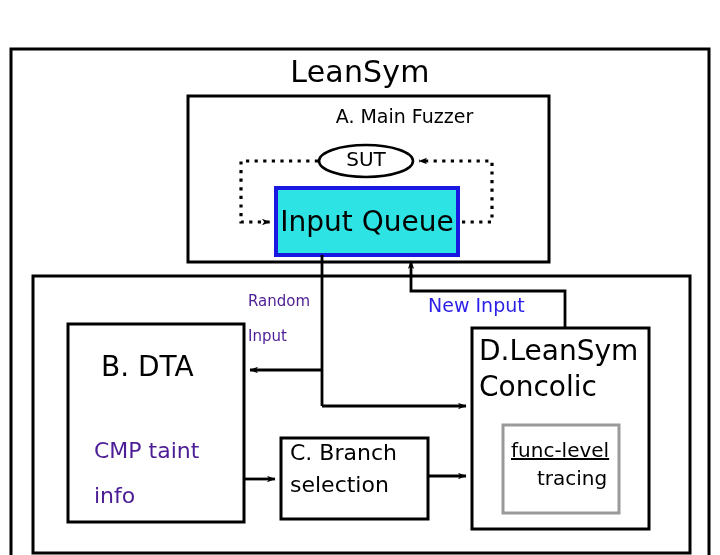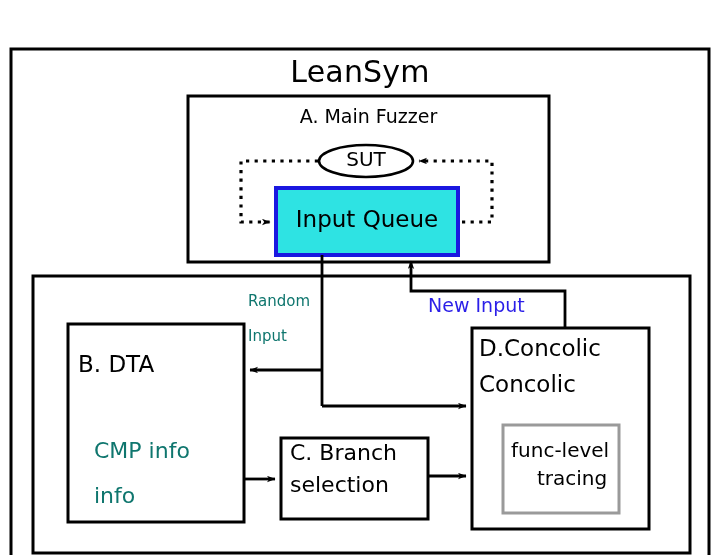--- a/index.html
+++ b/index.html
@@ -33,33 +33,33 @@
     pointer-events: none;
   }
   .ttl {
     font-size: 30px;
     letter-spacing: 0.2px;
   }
   .sub {
     font-size: 19px;
   }
   .big {
-    font-size: 23px;
+    font-size: 28px;
   }
   .mid {
     font-size: 22px;
   }
   .small {
     font-size: 20px;
   }
   .tiny {
     font-size: 15px;
   }
   .blue {
-    color: #0f766e;
+    color: #4c1d95;
   }
   .blue-big {
     color: #2b1fe8;
     font-size: 19px;
   }
 </style>
 </head>
 <body>
 
 <div id="canvas">
@@ -104,38 +104,38 @@
 
     <path d="M 565,292 L 565,255 L 411,255 L 411,225" fill="none" stroke="#000000" stroke-width="2.8" marker-end="url(#arrow)"></path>
 
     <path d="M 244,443 L 275,443" fill="none" stroke="#000000" stroke-width="2.8" marker-end="url(#arrow)"></path>
 
     <path d="M 428,440 L 466,440" fill="none" stroke="#000000" stroke-width="2.8" marker-end="url(#arrow)"></path>
   </svg>
 
   <div class="box-label ttl" style="left:0; top:20px; width:720px; text-align:center;">LeanSym</div>
 
-  <div class="box-label sub" style="left:188px; top:70px; width:361px; text-align:center;">A. Main Fuzzer</div>
+  <div class="box-label sub" style="left:188px; top:70px; width:361px; text-align:center;padding-left:36px;">A. Main Fuzzer</div>
 
   <div class="box-label small" style="left:319px; top:113px; width:94px; text-align:center;">SUT</div>
 
   <div class="box-label big" style="left:276px; top:171px; width:182px; text-align:center;">Input Queue</div>
 
   <div class="box-label tiny blue" style="left:248px; top:257px;">Random</div>
   <div class="box-label tiny blue" style="left:248px; top:292px;">Input</div>
 
   <div class="box-label blue-big" style="left:428px; top:259px;">New Input</div>
 
-  <div class="box-label big" style="left:78px; top:316px;">B. DTA</div>
+  <div class="box-label big" style="left:101px; top:316px;">B. DTA</div>
 
-  <div class="box-label mid blue" style="left:94px; top:403px;">CMP info</div>
+  <div class="box-label mid blue" style="left:94px; top:403px;">CMP taint</div>
   <div class="box-label mid blue" style="left:94px; top:448px;">info</div>
 
   <div class="box-label mid" style="left:290px; top:437px;">selection</div>
   <div class="box-label mid" style="left:290px; top:405px;">C. Branch</div>
 
-  <div class="box-label big" style="left:479px; top:300px;">D.Concolic</div>
+  <div class="box-label big" style="left:479px; top:300px;">D.LeanSym</div>
   <div class="box-label big" style="left:479px; top:336px;">Concolic</div>
 
-  <div class="box-label small" style="left:511px; top:404px;">func-level</div>
+  <div class="box-label small" style="left:511px; top:404px;text-decoration:underline;">func-level</div>
   <div class="box-label small" style="left:537px; top:432px;">tracing</div>
 
 </div>
 
 </body></html>

